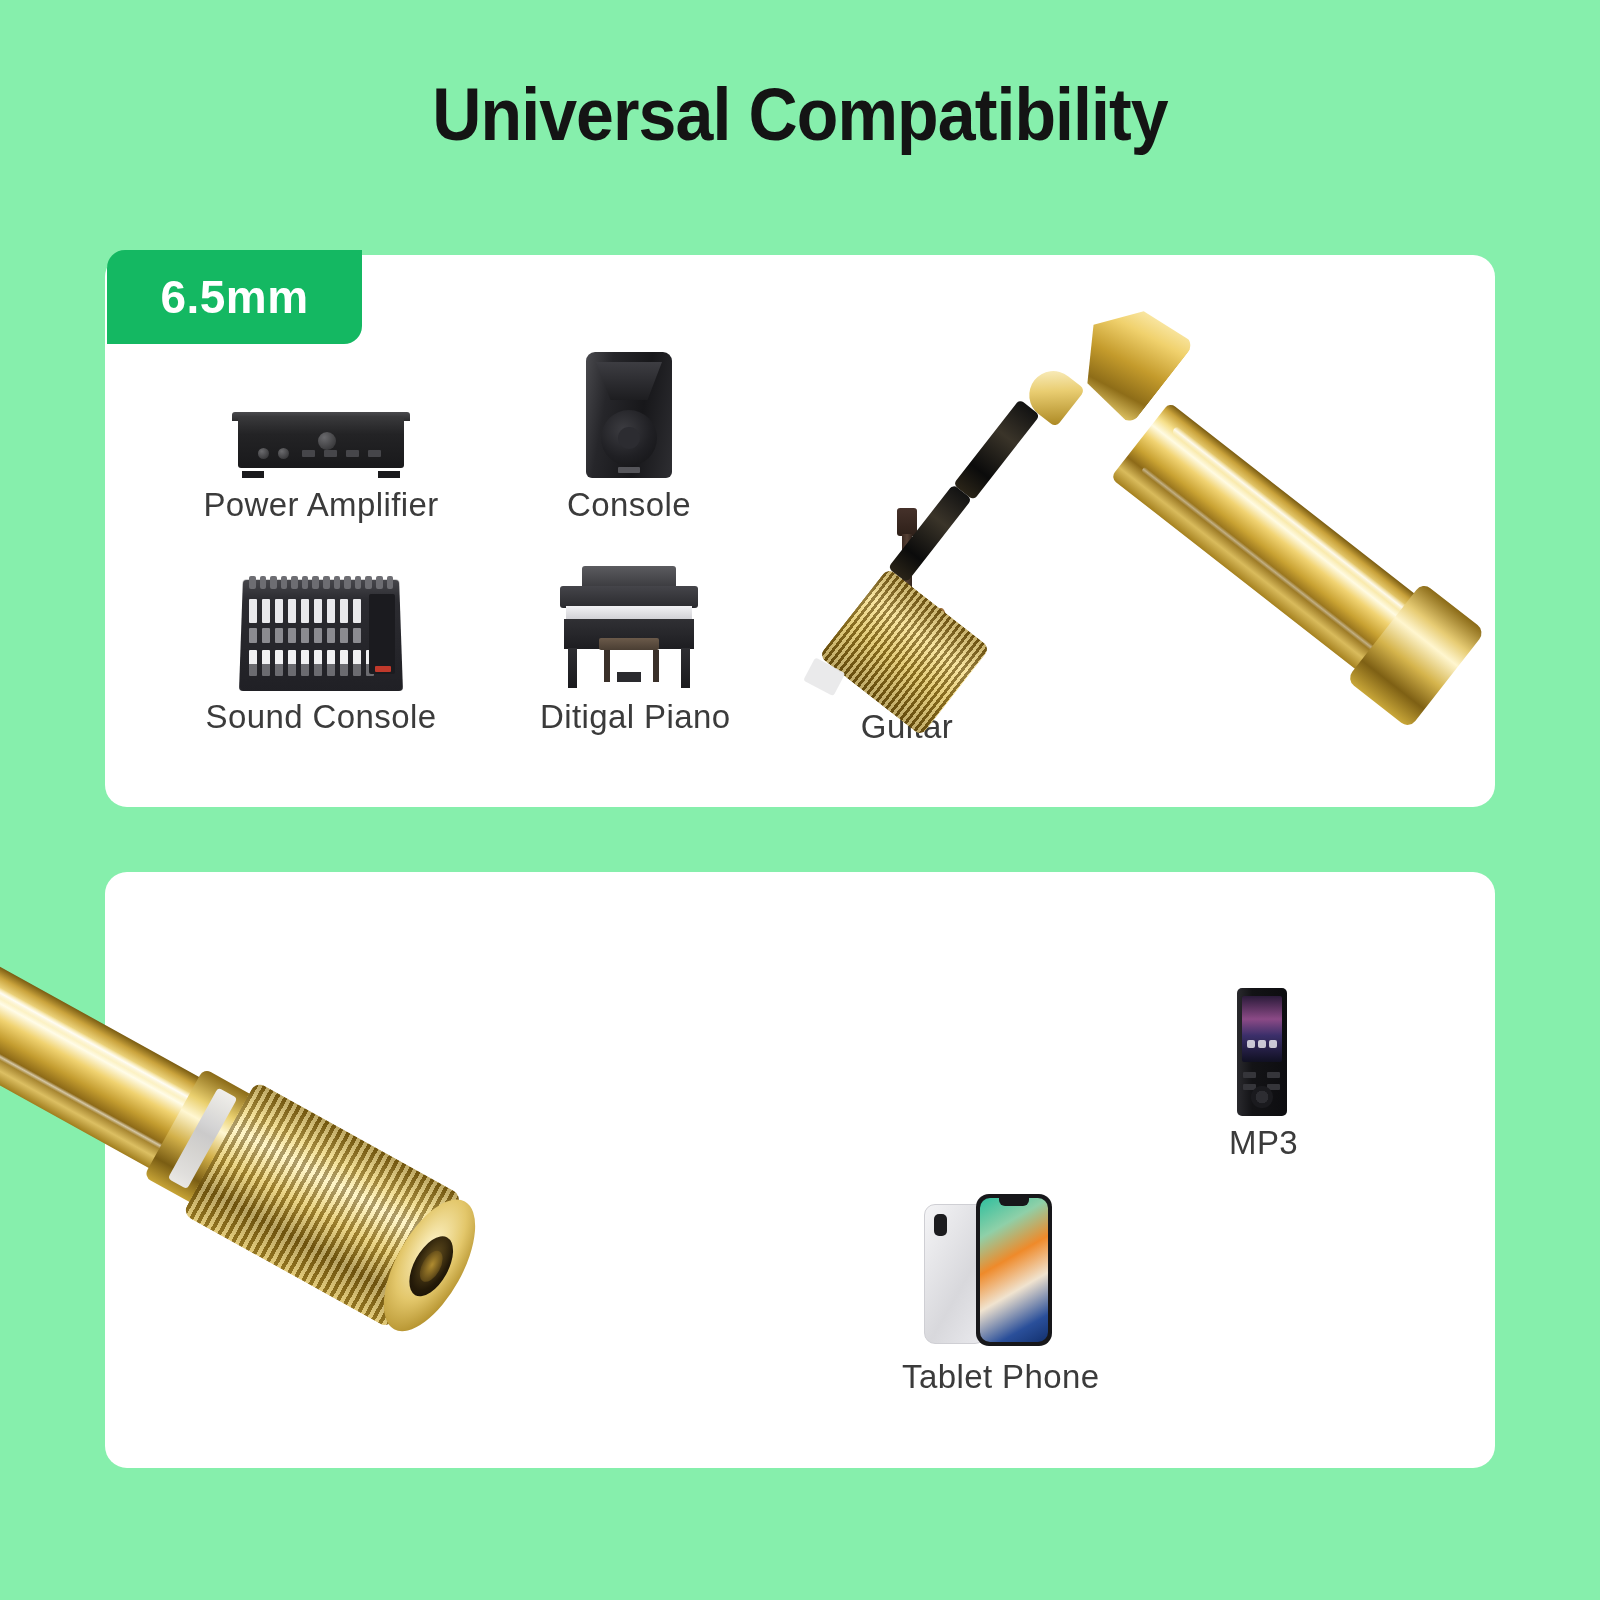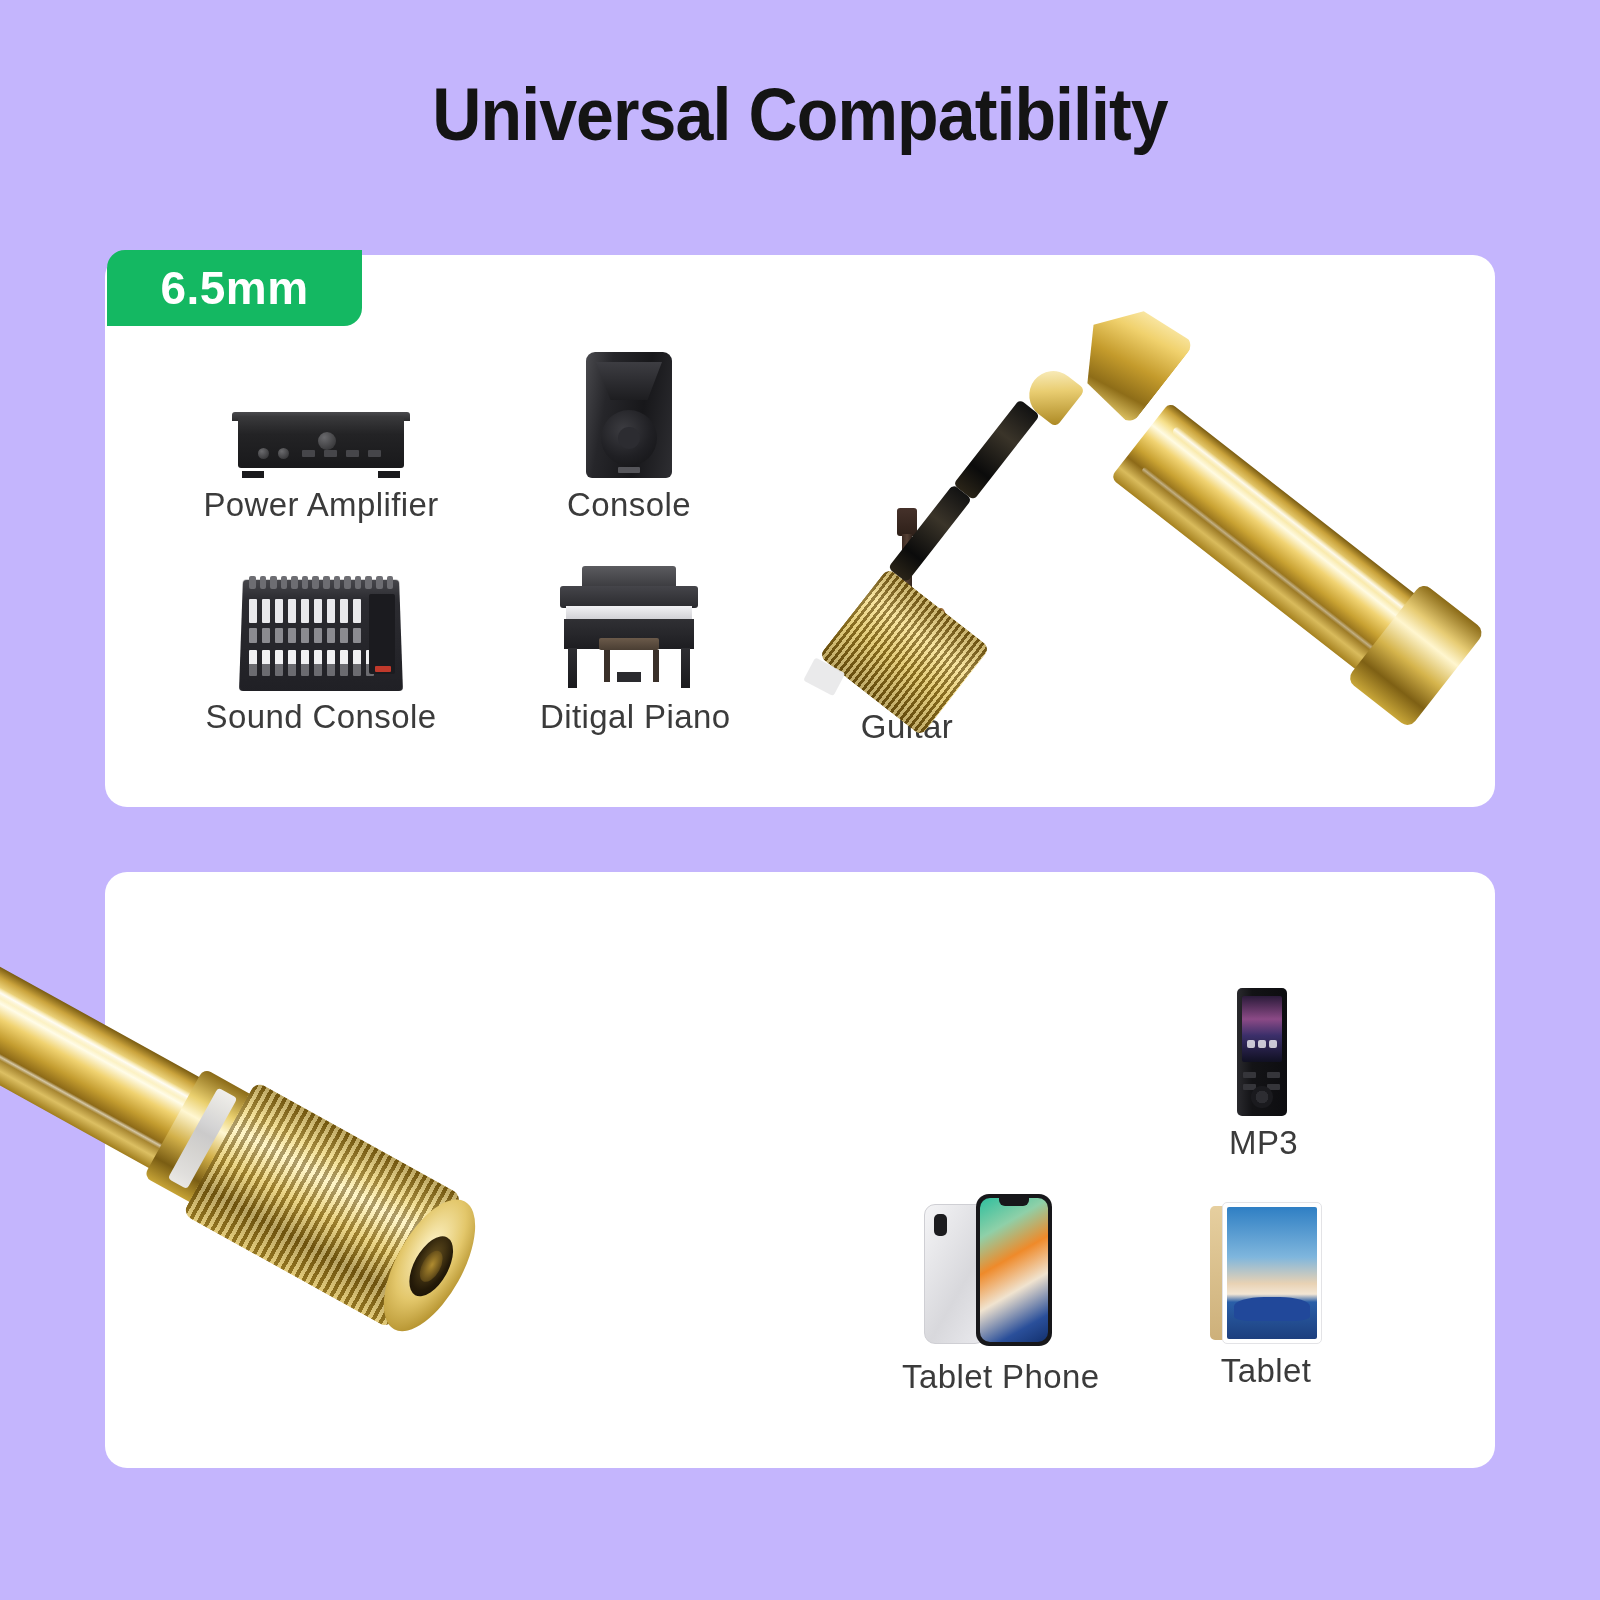--- a/index.html
+++ b/index.html
@@ -2,21 +2,21 @@
 <html><head>
 <meta charset="utf-8">
 <style>
   * { box-sizing: border-box; margin: 0; padding: 0; }
   html, body {
     width: 1600px; height: 1600px;
     background: #f2f2f2;
     font-family: "Liberation Sans", sans-serif;
     overflow: hidden;
   }
-  #root { position: relative; width: 1600px; height: 1600px; background: #c4b5fd; }
+  #root { position: relative; width: 1600px; height: 1600px; background: #86efac; }
 
   
   .page-title {
     position: absolute; left: 0; top: 72px; width: 1600px;
     text-align: center;
     font-family: "Liberation Sans", sans-serif;
     font-weight: bold;
     font-size: 74px;
     letter-spacing: -1px;
     color: #141414;
@@ -39,21 +39,21 @@
     position: absolute;
     background: #14b862;
     color: #ffffff;
     font-size: 46px;
     font-weight: bold;
     letter-spacing: 0.5px;
     display: flex; align-items: center; justify-content: center;
     font-family: "Liberation Sans", sans-serif;
   }
   #badge-65 {
-    left: 107px; top: 250px; width: 255px; height: 76px;
+    left: 107px; top: 250px; width: 255px; height: 94px;
     border-radius: 18px 0 18px 0;
   }
   #badge-35 {
     left: 1213px; top: 878px; width: 255px; height: 76px;
     border-radius: 0 18px 0 18px;
   }
 
   
   .device { position: absolute; text-align: center; }
   .device .icon-wrap {
@@ -576,31 +576,20 @@
           <div class="cam"></div>
         <div class="front">
             <div class="notch"></div>
             <div class="fscr"></div>
           </div>
       </div>
     </div>
     <div class="lbl">Tablet Phone</div>
   </div>
 
-  <div class="device" style="left:1206px; top:1202px; width:120px;">
-    <div class="icon-wrap" style="height:142px;">
-      <div class="tablet">
-        <div class="spine"></div>
-        <div class="body">
-            <div class="scr"></div>
-          </div>
-      </div>
-    </div>
-    <div class="lbl">Tablet</div>
-  </div>
 
   <div id="jack35">
     <div class="jackRot">
       <div id="j-shaft"></div>
       <div id="j-sheenA"></div>
       <div id="j-sheenB"></div>
 
       <div id="j-step"></div>
       <div id="j-clip"></div>
       <div id="j-barrel"></div>

